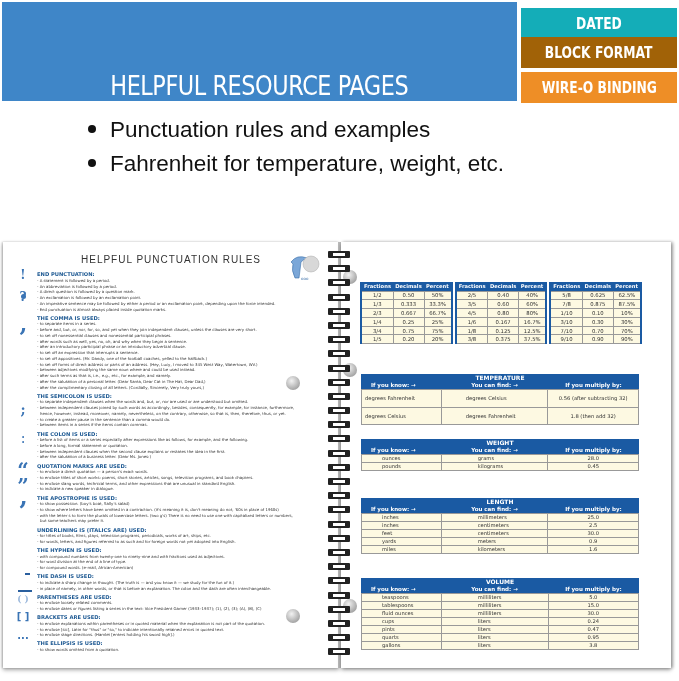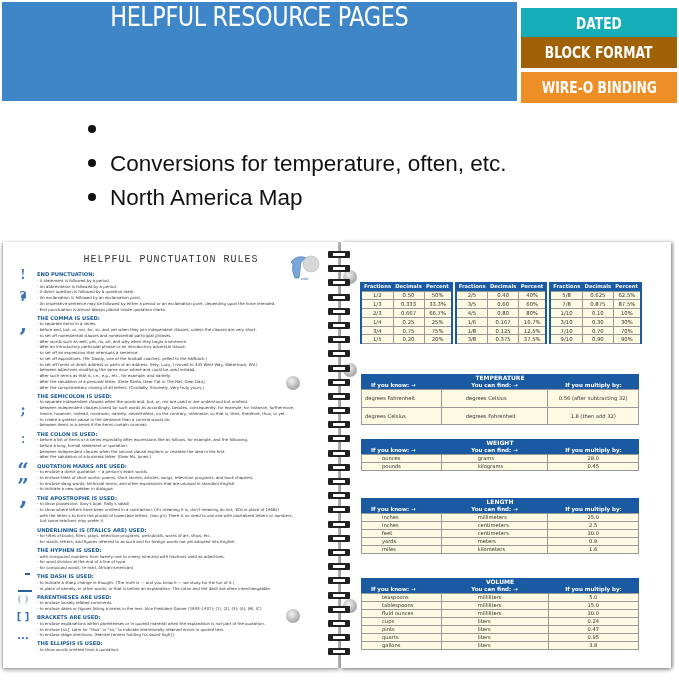--- a/index.html
+++ b/index.html
@@ -1,21 +1,21 @@
 <!DOCTYPE html>
 <html><head>
 <meta charset="utf-8">
 <style>
   * { box-sizing: border-box; margin: 0; padding: 0; }
   html, body { width: 679px; height: 681px; background: #ffffff; overflow: hidden; }
   body { position: relative; font-family: "Liberation Sans", sans-serif; }
 
   
   .banner { position: absolute; left: 2px; top: 2px; width: 515px; height: 99px; background: #3f86c8;
-            display: flex; align-items: flex-start; justify-content: center; }
+            display: flex; align-items: flex-end; justify-content: center; }
   .banner-title { color: #ffffff; font-family: "DejaVu Sans", sans-serif; font-size: 26px; letter-spacing: -0.5px;
                   transform: scaleX(0.86); white-space: nowrap; }
   .tag { position: absolute; left: 521px; width: 156px; height: 31px; color: #fff;
          font-family: "DejaVu Sans", sans-serif; font-weight: bold; font-size: 15px;
          display: flex; align-items: center; justify-content: center; }
   .tag span { transform: scaleX(0.82); white-space: nowrap; display: inline-block; }
   .tag-dated { top: 8px; background: #14adb8; }
   .tag-block { top: 37px; background: #a16207; }
   .tag-wire  { top: 72px; background: #ee8e26; }
 
@@ -33,21 +33,21 @@
 
   .rings { position: absolute; left: 325px; top: 9px; width: 24px; }
   .ring { width: 22px; height: 7px; margin-bottom: 7.2px; position: relative; }
   .ring::before { content: ""; position: absolute; left: 0; top: 0; width: 22px; height: 7px; background: #222; border-radius: 1px; }
   .ring::after { content: ""; position: absolute; left: 5px; top: 2px; width: 12px; height: 3px; background: #fff; }
 
   .hole { position: absolute; width: 14px; height: 14px; border-radius: 50%;
           background: radial-gradient(circle at 40% 35%, #f2f2f2, #a8a8a8 70%, #888); }
 
   
-  .lp-title { position: absolute; left: 0; width: 336px; top: 12px; text-align: center; font-family: Liberation Mono, monospace;
+  .lp-title { position: absolute; left: 0; width: 336px; top: 12px; text-align: center; font-family: Liberation Sans, sans-serif;
               font-size: 10px; letter-spacing: 1px; color: #333; }
   .lp-body { position: absolute; left: 34px; top: 27px; width: 290px; }
   .sec-h { font-family: "DejaVu Sans", sans-serif; font-weight: bold; color: #1f5a93; font-size: 5.2px; margin-top: 2.4px; line-height: 6.6px; }
   .rule { font-family: "DejaVu Sans", sans-serif; color: #333; font-size: 3.9px; line-height: 5.75px; white-space: nowrap; overflow: hidden; }
   .gutter-icon { position: absolute; color: #3a74b5; font-family: "DejaVu Serif", serif; font-weight: bold; text-align: center; width: 20px; }
 
   .mascot { position: absolute; left: 282px; top: 10px; width: 40px; height: 30px; }
 
   
   .rp-title { position: absolute; left: 0; width: 330px; top: 19px; text-align: center; font-family: "DejaVu Sans", sans-serif;
@@ -87,23 +87,22 @@
     <span>DATED</span>
   </div>
 <div class="tag tag-block">
     <span>BLOCK FORMAT</span>
   </div>
 <div class="tag tag-wire">
     <span>WIRE-O BINDING</span>
   </div>
 
 <ul class="bullets">
-  <li><span class="dot"></span></li>
-  <li><span class="dot"></span><span>Conversions for temperature, often, etc.</span></li>
-  <li><span class="dot"></span><span>North America Map</span></li>
+  <li><span class="dot"></span><span>Punctuation rules and examples</span></li>
+  <li><span class="dot"></span><span>Fahrenheit for temperature, weight, etc.</span></li>
 </ul>
 
 <div class="notebook">
 
   <div class="page page-left">
     <div class="lp-title">HELPFUL PUNCTUATION RULES</div>
 
     <svg class="mascot" viewBox="0 0 40 30">
       <path d="M6 10 Q12 2 22 6 Q18 8 16 10 L14 26 L10 26 Q6 18 8 12 Z" fill="#7ba7d8" stroke="#3a6ea8" stroke-width="0.6"></path>
       <circle cx="26" cy="12" r="8" fill="#d8d8d8" stroke="#aaa" stroke-width="0.5"></circle>

